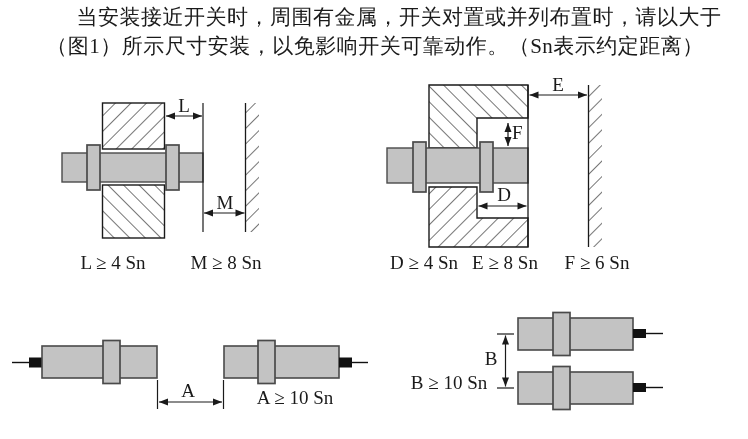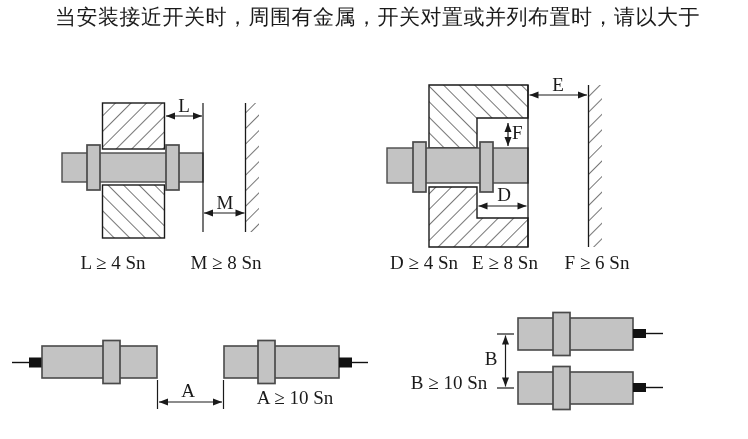--- a/index.html
+++ b/index.html
@@ -19,40 +19,41 @@
   .intro {
     position: absolute;
     top: 3px;
     left: 7px;
     width: 736px;
     font-size: 21px;
     line-height: 29px;
     letter-spacing: 0.5px;
     color: #1a1a1a;
   }
-  .intro .line { white-space: nowrap; }
+  .intro .line { white-space: nowrap; text-align: center; }
   .intro .indent { padding-left: 48px; }
   .fig {
     position: absolute;
     top: 0;
     left: 0;
   }
   text {
     font-family: "Liberation Serif", serif;
     font-size: 19px;
     fill: #1a1a1a;
   }
 </style>
 </head>
 <body>
 
 <div class="page">
 
   <div class="intro">
     <div class="line indent">当安装接近开关时，周围有金属，开关对置或并列布置时，请以大于</div>
+    <div class="line">（图1）所示尺寸安装，以免影响开关可靠动作。（Sn表示约定距离）</div>
   </div>
 
   <svg class="fig" width="748" height="439" viewBox="0 0 748 439">
     <defs>
       <pattern id="hatchFwd" width="11" height="11" patternUnits="userSpaceOnUse" patternTransform="rotate(45)">
         <line x1="0" y1="0" x2="0" y2="11" stroke="#1a1a1a" stroke-width="1.2"></line>
       </pattern>
       <pattern id="hatchBack" width="11" height="11" patternUnits="userSpaceOnUse" patternTransform="rotate(-45)">
         <line x1="0" y1="0" x2="0" y2="11" stroke="#1a1a1a" stroke-width="1.2"></line>
       </pattern>

